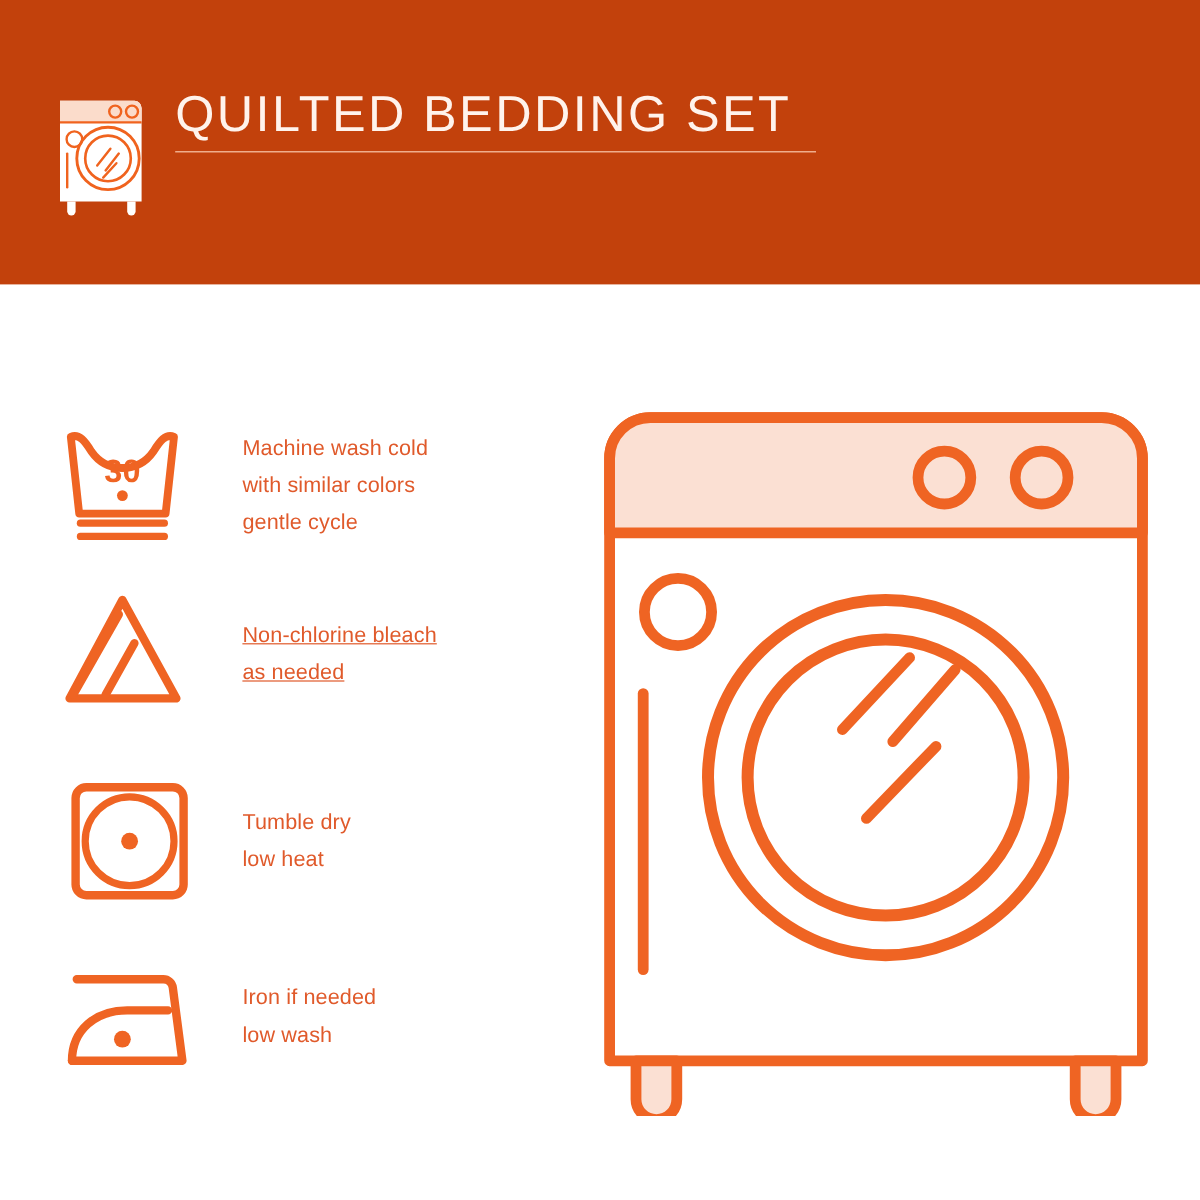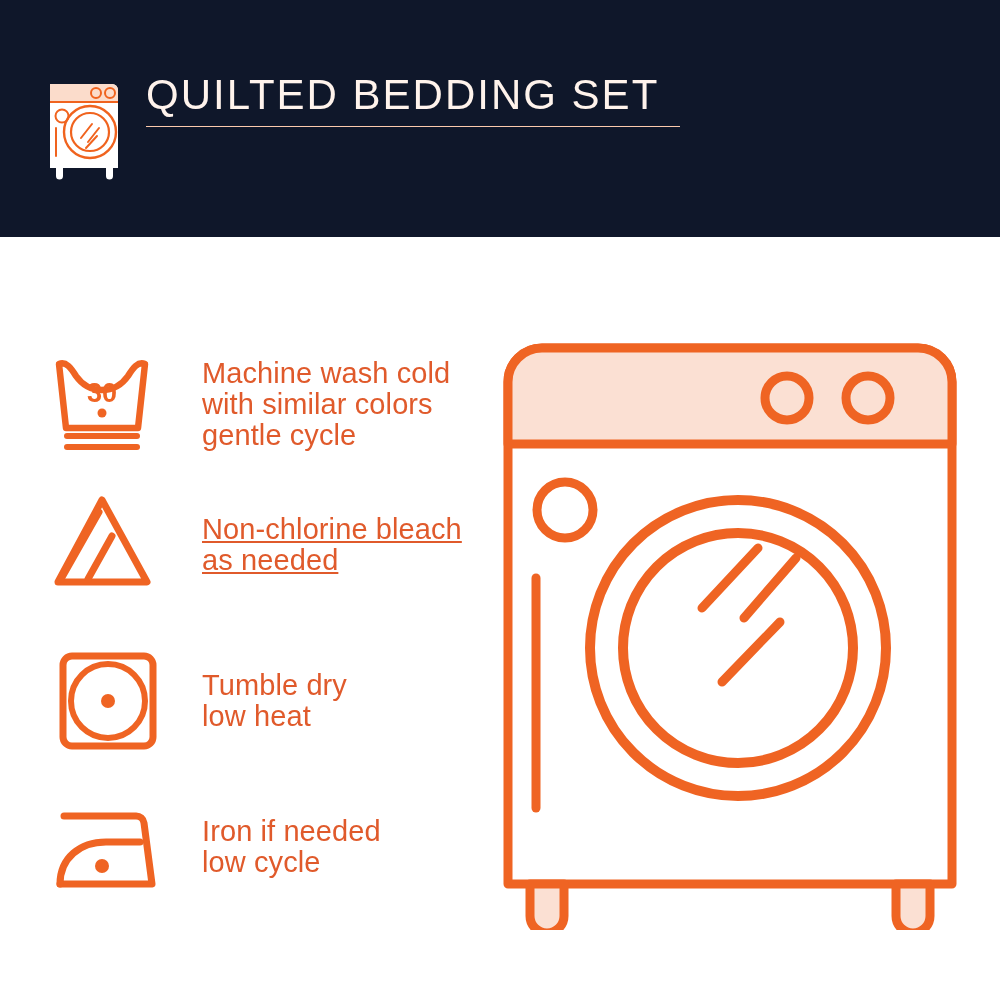--- a/index.html
+++ b/index.html
@@ -19,21 +19,21 @@
     overflow: hidden;
   }
 
   
   #header {
     position: absolute;
     left: 0;
     top: 0;
     width: 1000px;
     height: 237px;
-    background: #0f172a;
+    background: #c2410c;
   }
   #header-logo {
     position: absolute;
     left: 44px;
     top: 68px;
     width: 96px;
     height: 112px;
   }
   #header-titles {
     position: absolute;
@@ -78,21 +78,21 @@
     left: 50px;
     top: 0;
     width: 120px;
     height: 110px;
   }
   .care-text {
     position: absolute;
     left: 202px;
     top: 0;
     font-family: "Liberation Sans", sans-serif;
-    font-size: 29px;
+    font-size: 18px;
     font-weight: 400;
     color: #E05A2B;
     line-height: 31px;
     letter-spacing: 0.1px;
     white-space: pre-line;
   }
 
   #care-1 { top: 352px; }
   #care-2 { top: 492px; }
   #care-3 { top: 648px; }
@@ -187,21 +187,21 @@
 
   <div id="care-4" class="care-item">
     <svg class="care-icon" viewBox="0 0 120 110">
       <g fill="none" stroke="#EF6423" stroke-width="7" stroke-linecap="round" stroke-linejoin="round">
         <path d="M14 18 L86 18 a8 8 0 0 1 8 7 L102 86 L10 86"></path>
         <path d="M10 86 C10 60 30 44 56 44 L90 44"></path>
       </g>
       <circle cx="52" cy="68" r="7" fill="#EF6423"></circle>
     </svg>
     <div class="care-text">Iron if needed
-low cycle</div>
+low wash</div>
   </div>
 
   <svg id="machine-illustration" viewBox="0 0 480 600">
 
     <path d="M18 52 a34 34 0 0 1 34 -34 h376 a34 34 0 0 1 34 34 v502 h-444 z" fill="#FFFFFF" stroke="#EF6423" stroke-width="9" stroke-linejoin="round"></path>
 
     <path d="M18 52 a34 34 0 0 1 34 -34 h376 a34 34 0 0 1 34 34 v62 h-444 z" fill="#FBE0D3"></path>
     <path d="M18 52 a34 34 0 0 1 34 -34 h376 a34 34 0 0 1 34 34 v62 h-444 z" fill="none" stroke="#EF6423" stroke-width="9" stroke-linejoin="round"></path>
 
     <circle cx="297" cy="68" r="22" fill="none" stroke="#EF6423" stroke-width="9"></circle>

